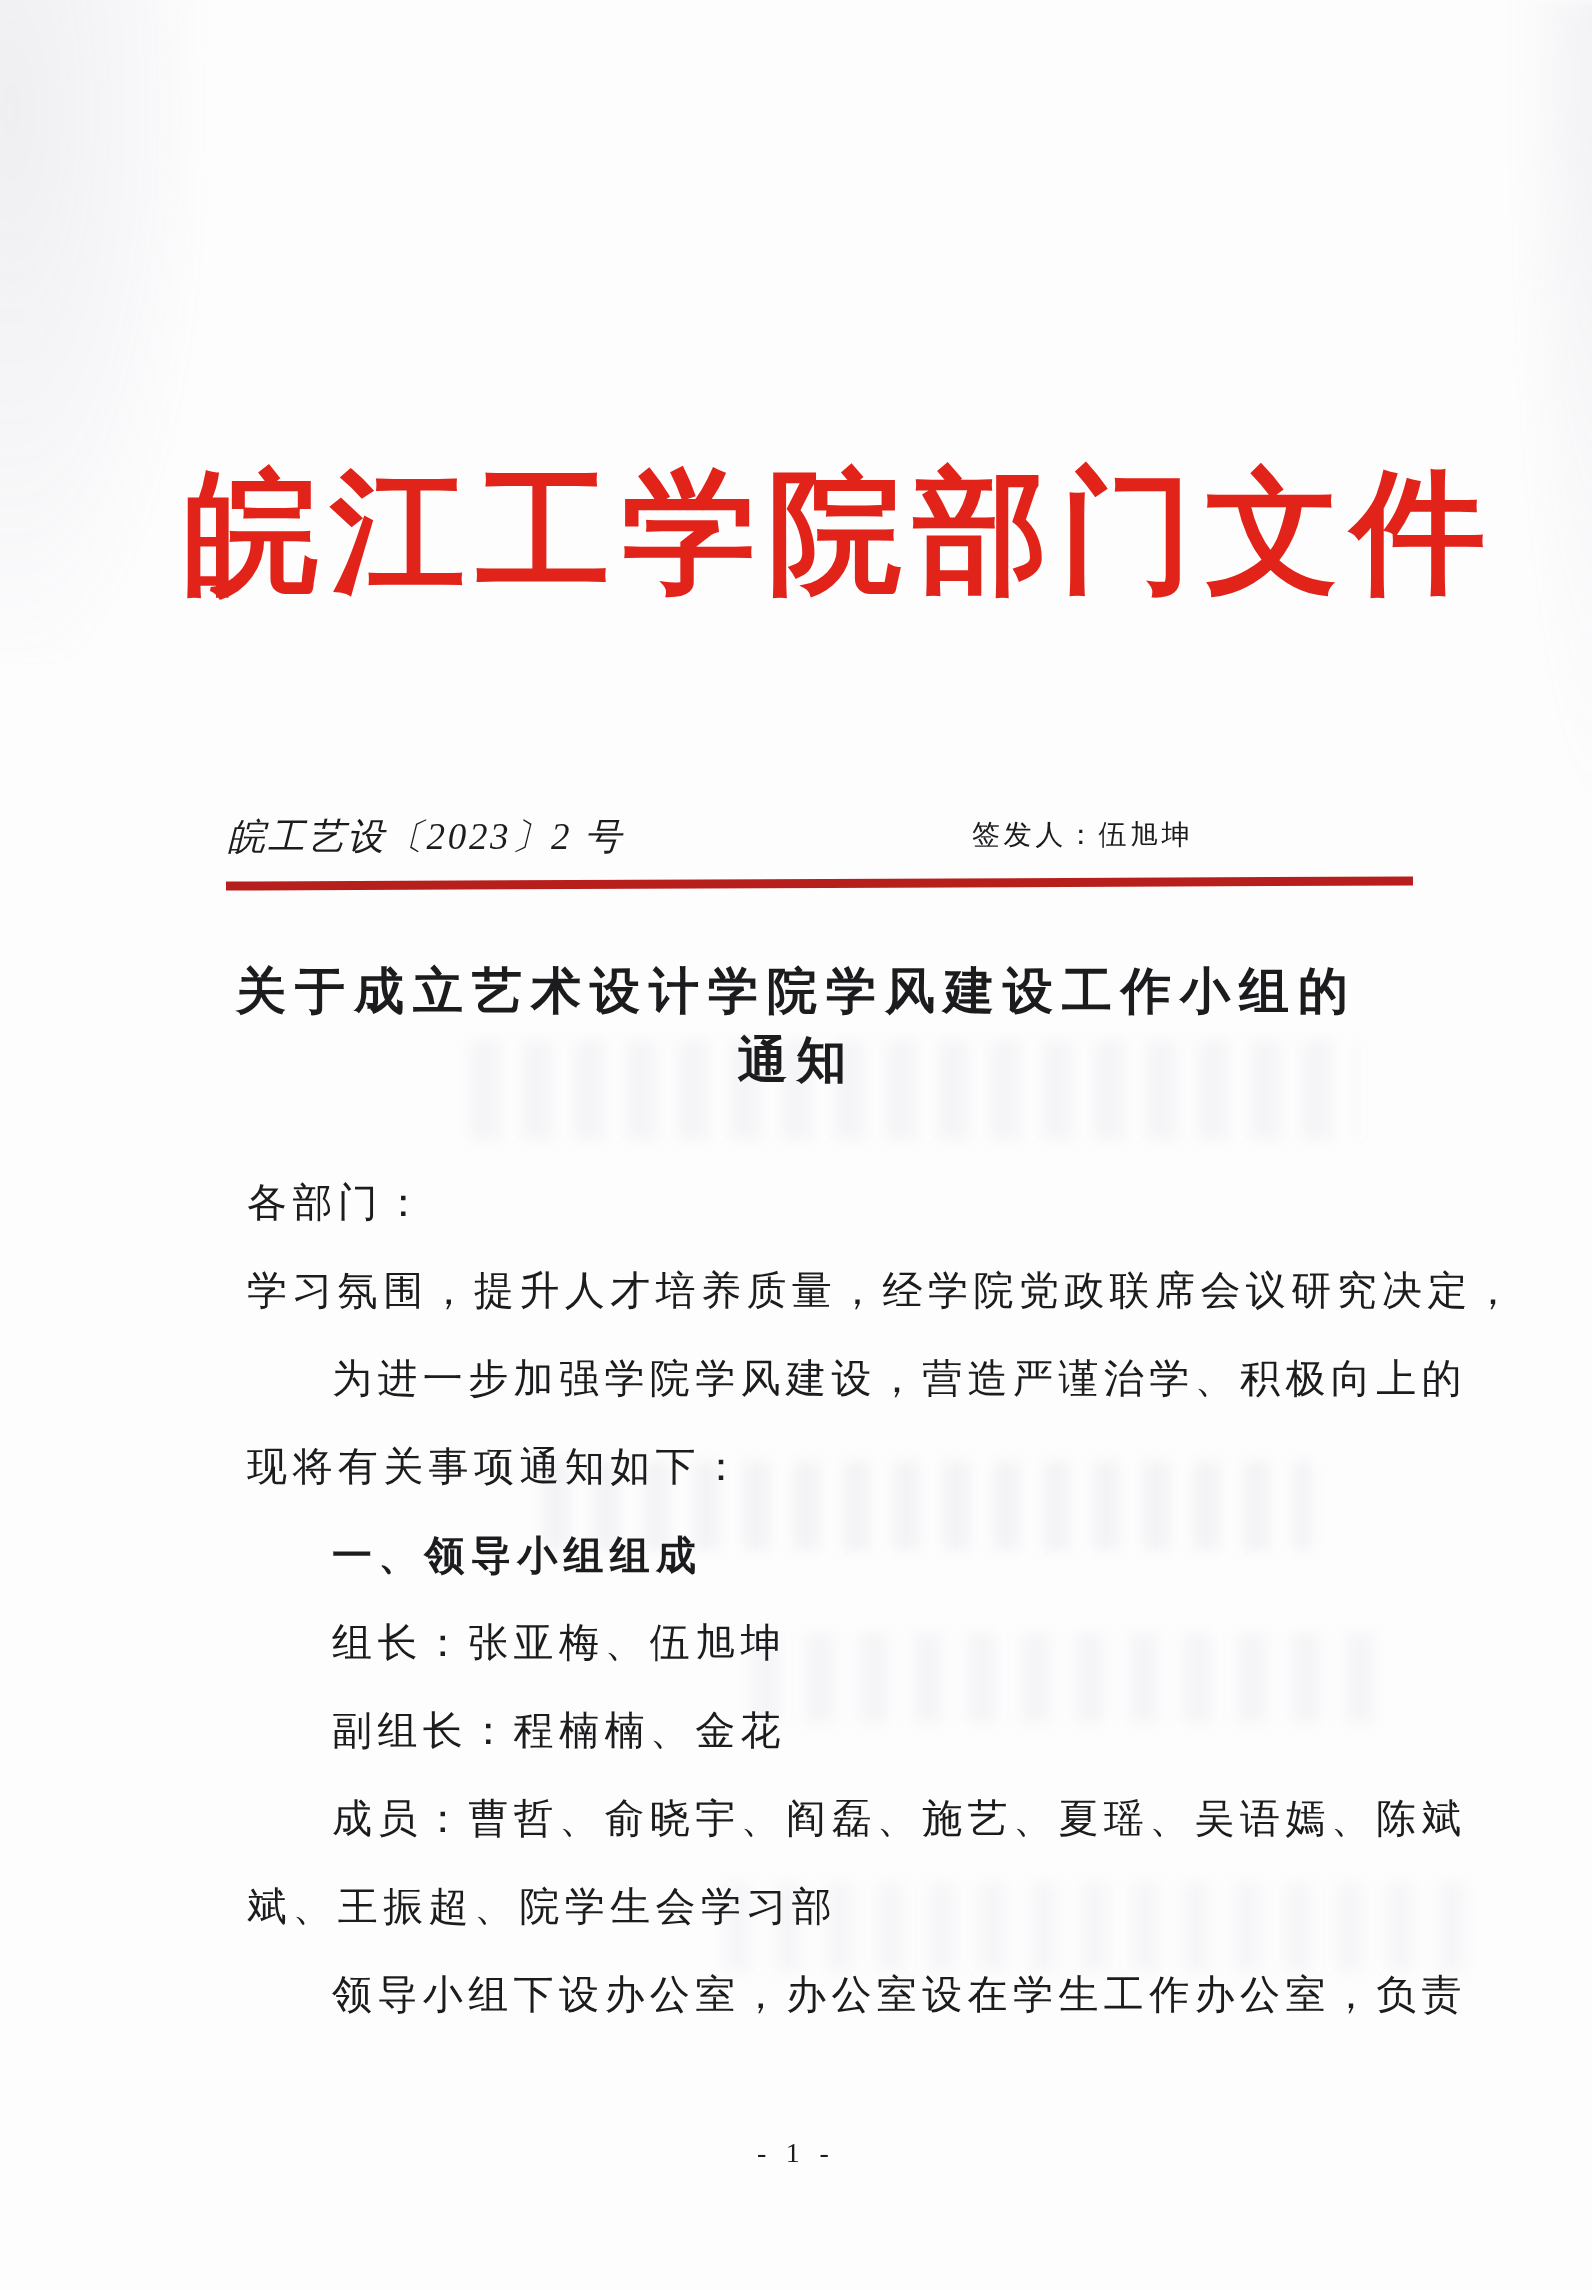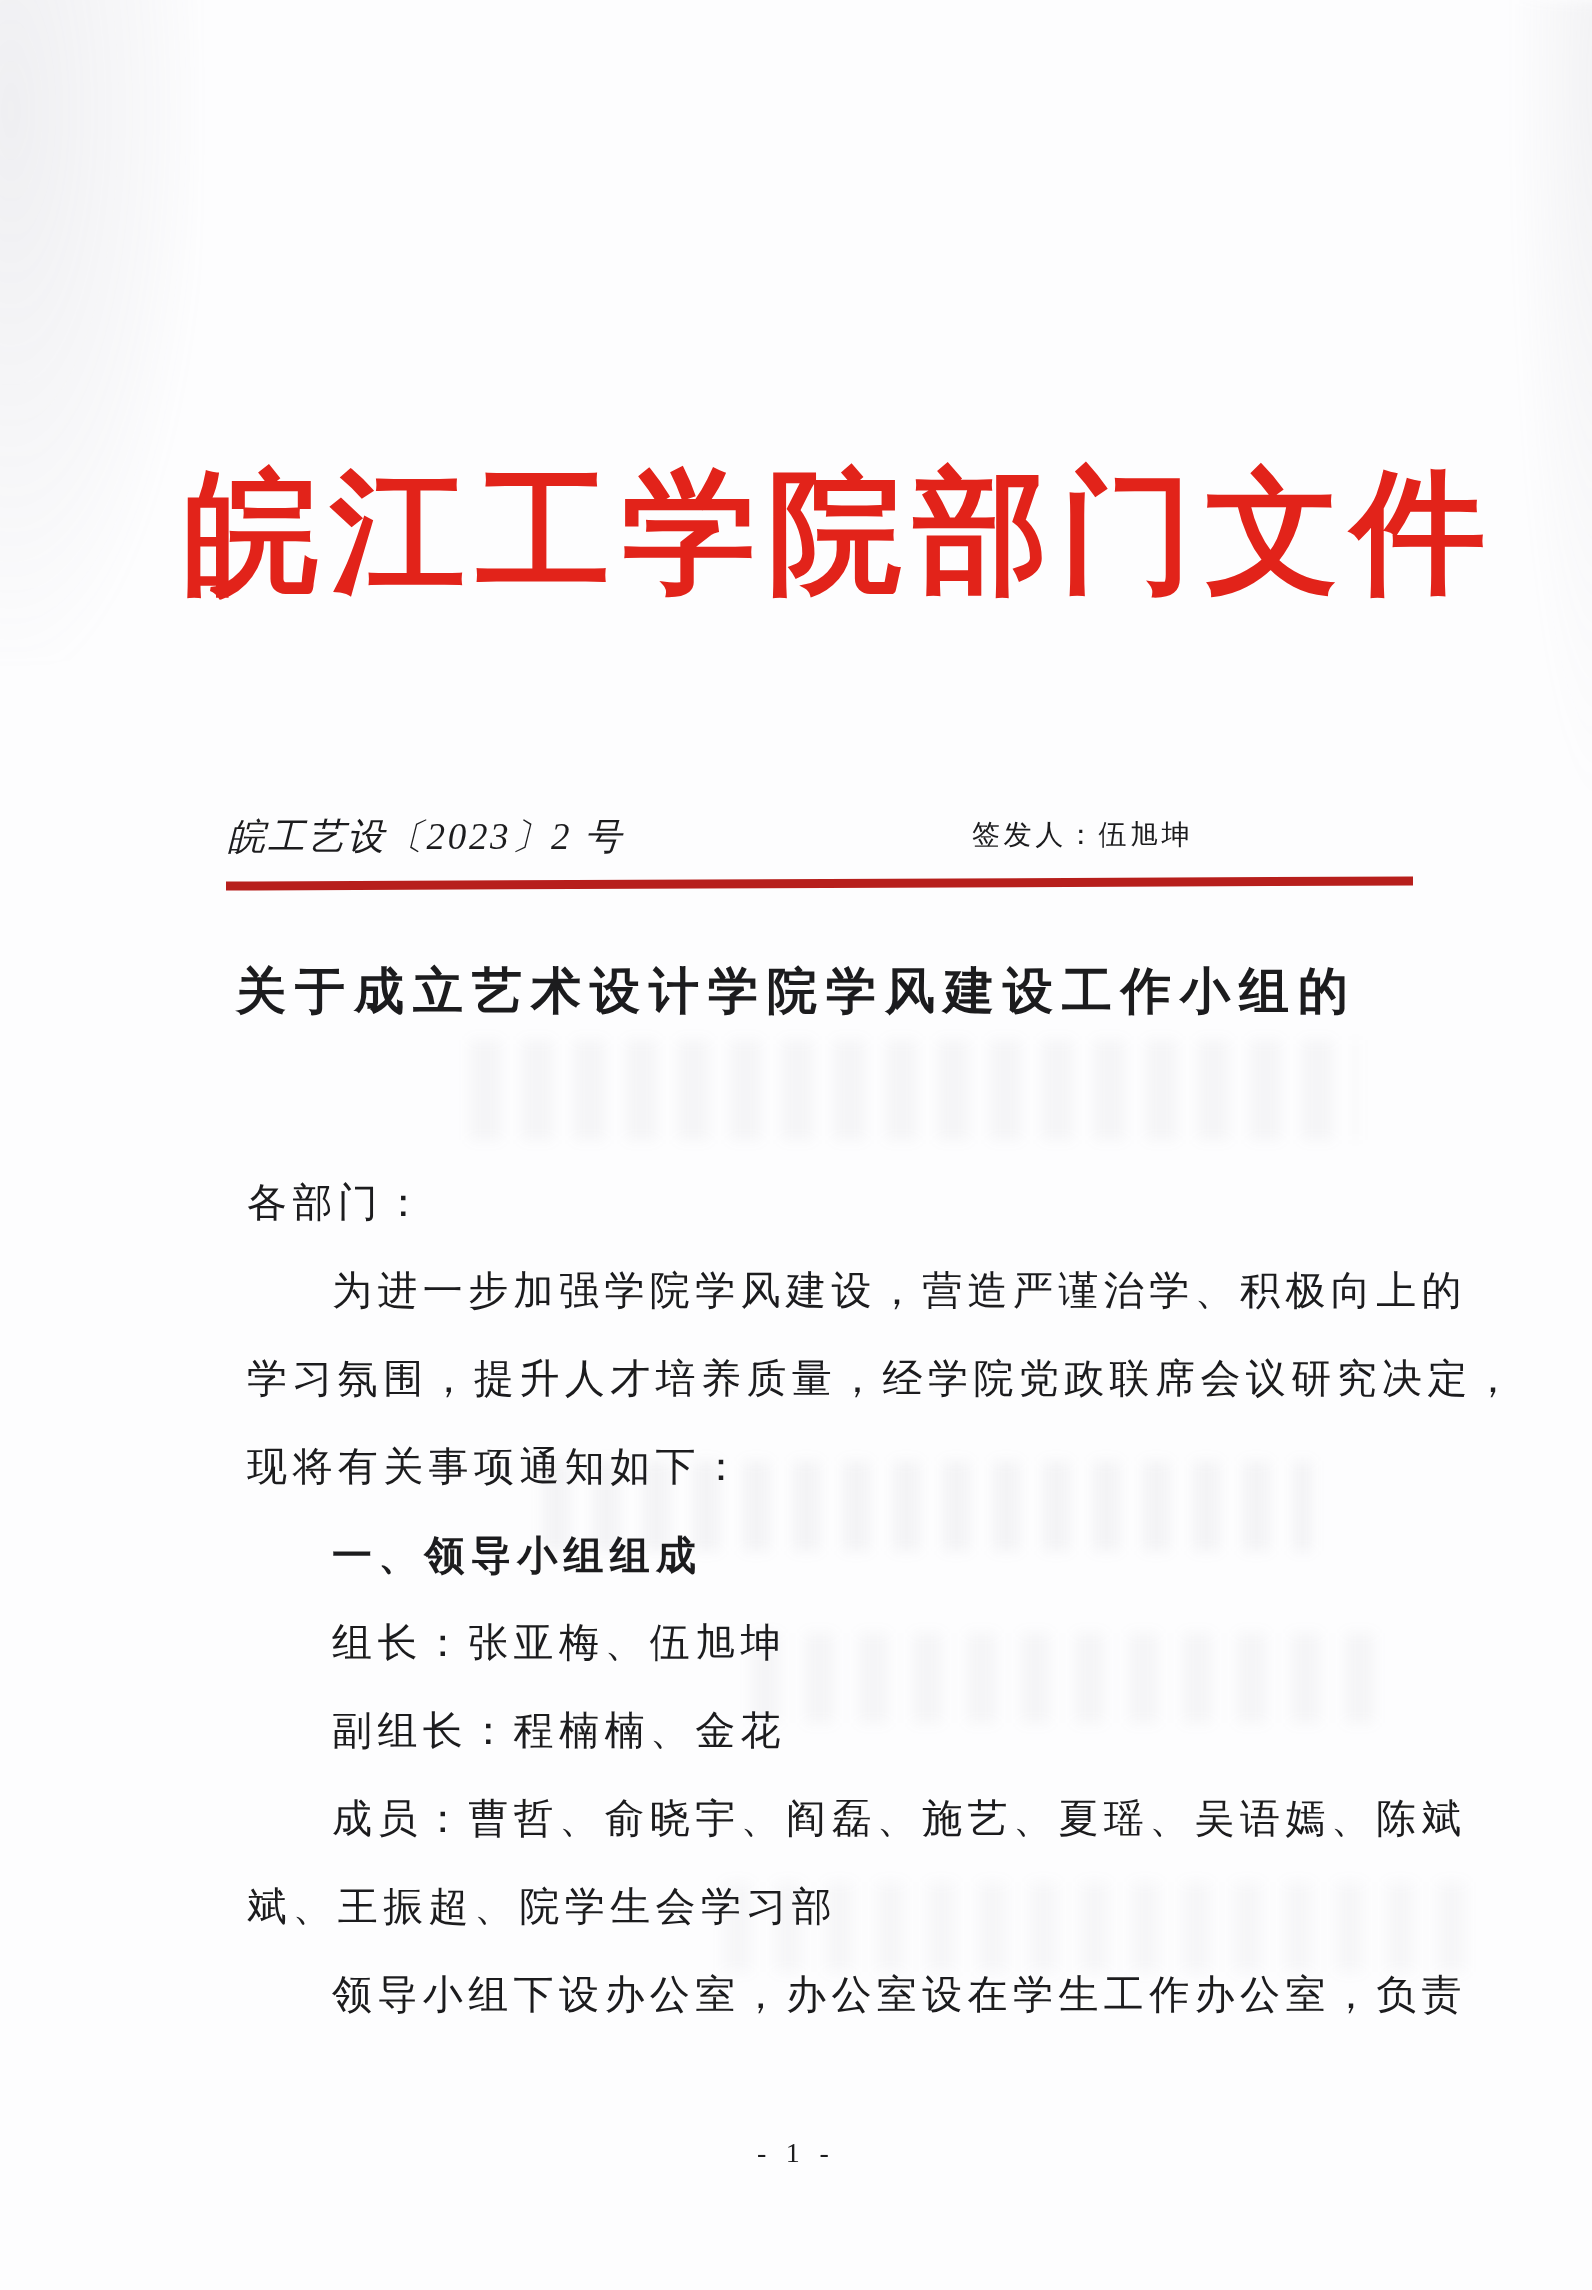--- a/index.html
+++ b/index.html
@@ -148,26 +148,27 @@
   <div class="org-title" style="color: rgb(226, 35, 26);">皖江工学院部门文件</div>
 
   <div class="doc-number">皖工艺设〔2023〕2 号</div>
 
   <div class="issuer"><span>签发人：</span><span>伍旭坤</span></div>
 
   <div class="red-divider" style="background: rgb(183, 31, 28);"></div>
 
   <div class="doc-title">
     <div>关于成立艺术设计学院学风建设工作小组的</div>
+    <div>通知</div>
   </div>
 
   <div class="doc-body">
       <div class="body-line">各部门：</div>
+      <div class="body-line">学习氛围，提升人才培养质量，经学院党政联席会议研究决定，</div>
       <div class="body-line indent">为进一步加强学院学风建设，营造严谨治学、积极向上的</div>
-      <div class="body-line">学习氛围，提升人才培养质量，经学院党政联席会议研究决定，</div>
       <div class="body-line">现将有关事项通知如下：</div>
       <div class="body-line indent bold">一、领导小组组成</div>
       <div class="body-line indent">组长：张亚梅、伍旭坤</div>
       <div class="body-line indent">副组长：程楠楠、金花</div>
       <div class="body-line indent">成员：曹哲、俞晓宇、阎磊、施艺、夏瑶、吴语嫣、陈斌</div>
       <div class="body-line">斌、王振超、院学生会学习部</div>
       <div class="body-line indent">领导小组下设办公室，办公室设在学生工作办公室，负责</div>
     </div>
 
   <div class="page-number">- 1 -</div>

